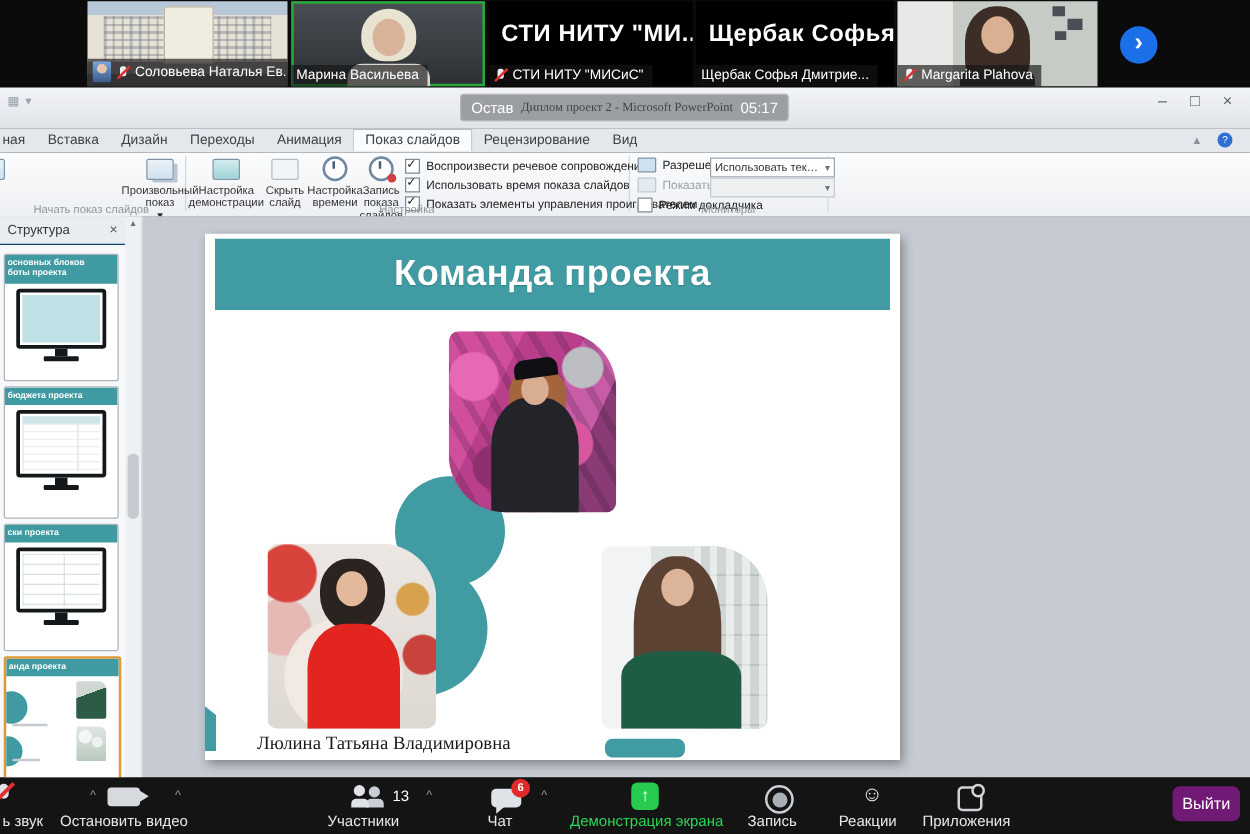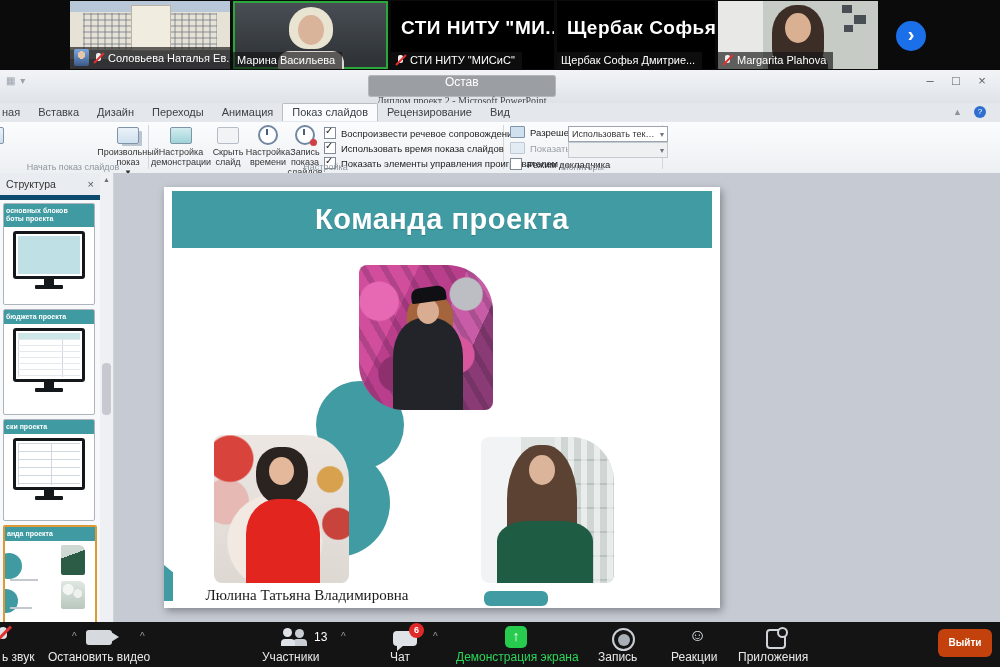--- a/index.html
+++ b/index.html
@@ -35,21 +35,21 @@
   .t5face{position:absolute;left:50%;top:12px;width:26px;height:30px;margin-left:-13px;background:#dab093;border-radius:50%;}
   .t5body{position:absolute;left:50%;bottom:0;width:60px;height:14px;margin-left:-30px;background:#35312c;border-radius:10px 10px 0 0;}
   #nextbtn{position:absolute;left:896px;top:21px;width:30px;height:30px;border-radius:50%;background:#1b6fe8;
     color:#fff;font-size:20px;font-weight:bold;text-align:center;line-height:27px;cursor:pointer;}
 
   
   #tb{position:absolute;left:0;top:70px;width:1000px;height:33px;
       background:linear-gradient(#f2f4f7,#dfe3e8);border-bottom:1px solid #c8ccd1;}
   .qat{position:absolute;left:6px;top:5px;color:#9aa2ac;font-size:10px;letter-spacing:1px;}
   #pill{position:absolute;left:368px;top:5px;height:22px;background:#9b9ea3;border-radius:3px;
-        display:flex;align-items:center;gap:6px;padding:0 9px;box-shadow:0 0 0 1px rgba(255,255,255,.25) inset;flex-direction:column;}
+        display:flex;align-items:center;gap:6px;padding:0 9px;box-shadow:0 0 0 1px rgba(255,255,255,.25) inset;}
   #pill .pfx,#pill .tmr{color:#fff;font-size:12px;}
   #pill .doc{color:#42464c;font-size:10px;white-space:nowrap;font-family:Liberation Serif, serif;}
   .winctl{position:absolute;top:3px;color:#5a5f66;font-size:13px;width:24px;text-align:center;cursor:pointer;}
 
   
   #tabs{position:absolute;left:0;top:103px;width:1000px;height:19px;background:#e4e8ec;font-size:11px;color:#3c4248;}
   .tab{position:relative;float:left;padding:3px 9px 2px;cursor:pointer;white-space:nowrap;}
   .tab.partial{padding-left:2px;}
   .tab.active{background:#fafbfc;border:1px solid #b9bec5;border-bottom:0;border-radius:2px 2px 0 0;padding:2px 9px 3px;}
   #ribcaret{position:absolute;right:38px;top:107px;color:#8a929c;font-size:9px;cursor:pointer;}
@@ -78,21 +78,21 @@
   .i-mon{width:13px;height:10px;background:#cfe0ee;border:1px solid #8094a8;border-radius:1px;flex:none;}
   .i-mon.dim{opacity:.45;}
   .dd{width:92px;height:14px;border:1px solid #9aa5b1;background:#fff;display:flex;align-items:center;
       justify-content:space-between;padding:0 3px;font-size:9px;color:#333;cursor:pointer;}
   .dd.dis{background:#eef0f2;color:#aab0b6;border-color:#c5cad0;}
   .dd .dcaret{font-size:8px;color:#6a737d;}
 
   
   #wa{position:absolute;left:0;top:173px;width:1000px;height:449px;background:#c6cad2;overflow:hidden;}
   #panel{position:absolute;left:0;top:0;width:100px;height:449px;background:#f7f8fa;border-right:1px solid #c9ced4;}
-  #phead{height:22px;background:#e9edf1;border-bottom:5px solid #0c4a6e;display:flex;align-items:center;
+  #phead{height:22px;background:#e9edf1;border-bottom:1px solid #0c4a6e;display:flex;align-items:center;
          justify-content:space-between;padding:0 6px;font-size:10.5px;color:#333;}
   #phead .px{color:#555;font-size:11px;cursor:pointer;}
   .thumb{position:absolute;left:3px;width:90px;background:#fff;border:1px solid #aeb4bb;border-radius:2px;overflow:hidden;cursor:pointer;}
   .thumb.sel{border:2px solid #dd9933;}
   .th-head{background:#3f9aa2;color:#fff;font-weight:bold;font-size:7px;line-height:1.2;padding:3px 2px;white-space:nowrap;}
   .tmon{margin:4px auto 0;width:72px;}
   .tscr{border:3px solid #15181b;border-radius:3px;background:#fff;height:42px;position:relative;overflow:hidden;}
   .grid-gantt{position:absolute;inset:2px;
     background-image:linear-gradient(#bfe0e4,#bfe0e4),linear-gradient(90deg,#d8ecef 1px,transparent 1px),linear-gradient(#d8ecef 1px,transparent 1px),
       linear-gradient(#aadbe0,#aadbe0),linear-gradient(#aadbe0,#aadbe0);
@@ -182,22 +182,22 @@
   .badge{position:absolute;left:409px;top:1px;width:15px;height:15px;border-radius:50%;background:#e02a2a;
          color:#fff;font-size:9px;font-weight:bold;text-align:center;line-height:15px;}
   .shr{position:absolute;left:505px;top:4px;width:22px;height:22px;background:#27cc4e;border-radius:5px;
        color:#fff;font-weight:bold;font-size:14px;text-align:center;line-height:21px;cursor:pointer;}
   .grn{color:#2bd558;}
   .rec{position:absolute;left:612px;top:6px;width:19px;height:19px;border-radius:50%;border:2px solid #c9ced3;cursor:pointer;}
   .rec::after{content:"";position:absolute;left:3.5px;top:3.5px;width:12px;height:12px;border-radius:50%;background:#a8afb6;}
   .smile{position:absolute;left:689px;top:4px;font-size:17px;color:#dfe3e8;cursor:pointer;}
   .apps{position:absolute;left:766px;top:7px;width:16px;height:16px;border:2px solid #d0d4d8;border-radius:4px;cursor:pointer;}
   .apps::after{content:"";position:absolute;right:-4px;top:-4px;width:7px;height:7px;border-radius:50%;border:2px solid #d0d4d8;background:#141414;}
-  .leave{position:absolute;left:938px;top:7px;width:54px;height:28px;background:#c2410c;border-radius:6px;
-         color:#fff;font-weight:bold;font-size:10px;text-align:center;line-height:28px;cursor:pointer;}
+  .leave{position:absolute;left:938px;top:7px;width:54px;height:28px;background:#701a75;border-radius:6px;
+         color:#fff;font-weight:normal;font-size:13px;text-align:center;line-height:28px;cursor:pointer;}
 </style>
 </head>
 <body>
 
 <div id="strip">
 
   <div class="tile bg-building" style="left:70px;width:160px;">
     <div class="bwin"></div>
     <div class="btower"></div>
     <div class="nm">

